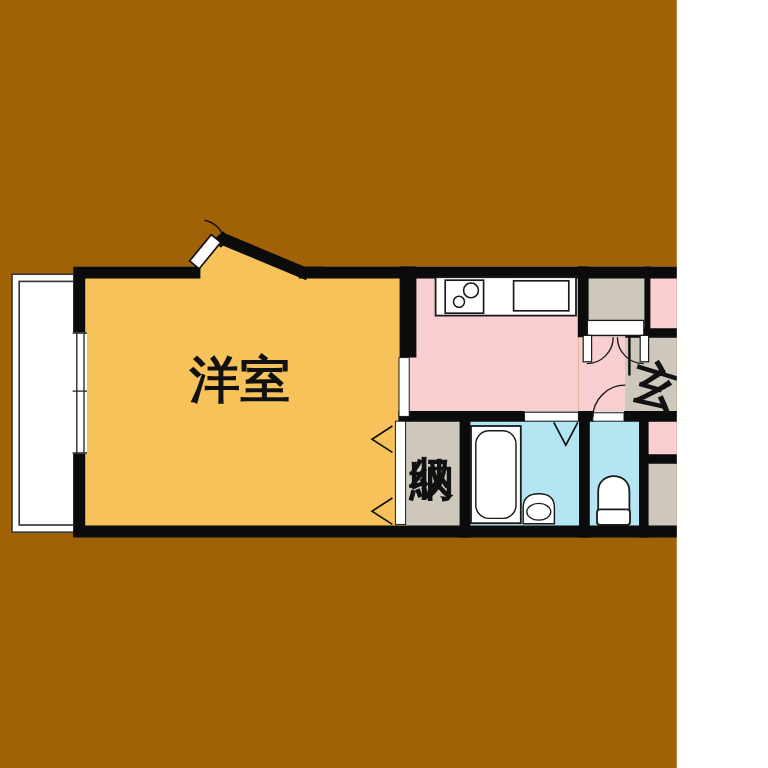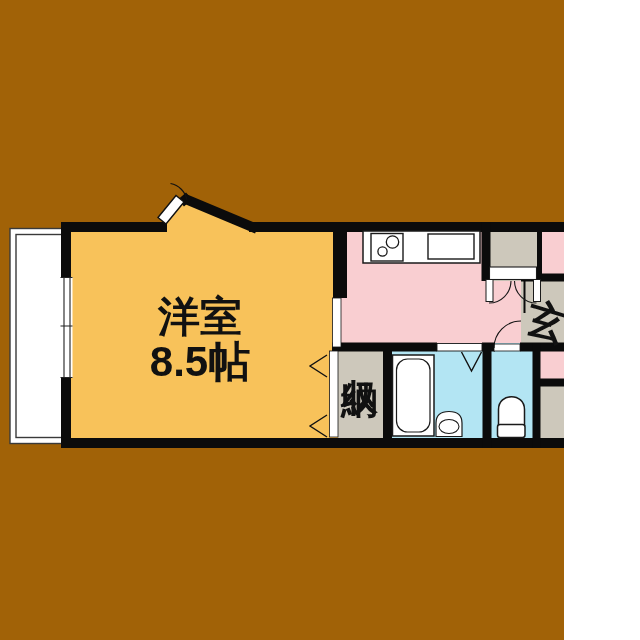--- a/index.html
+++ b/index.html
@@ -100,18 +100,17 @@
 
   <g fill="#ffffff" stroke="#1a1a1a">
     <path d="M498.5 425 V409.5 C498.5 392.5 524.5 392.5 524.5 409.5 V425 Z" stroke-width="1.5"></path>
     <rect x="497.5" y="424.5" width="27.5" height="13" rx="2.5" stroke-width="1.5"></rect>
   </g>
 
 </svg>
 
   <div class="lbl lbl-west">
     <div>洋室</div>
-    <div>8.5帖</div>
   </div>
   <div class="lbl lbl-storage">収納</div>
   <div class="lbl lbl-genkan">玄</div>
 
 </div>
 
 </body></html>

